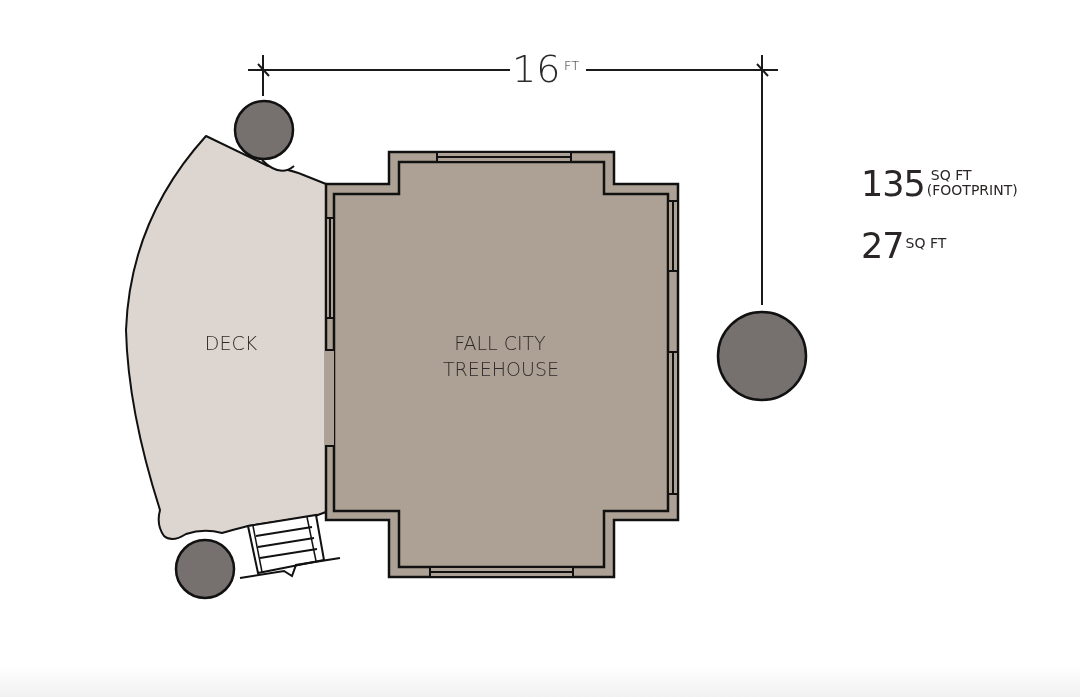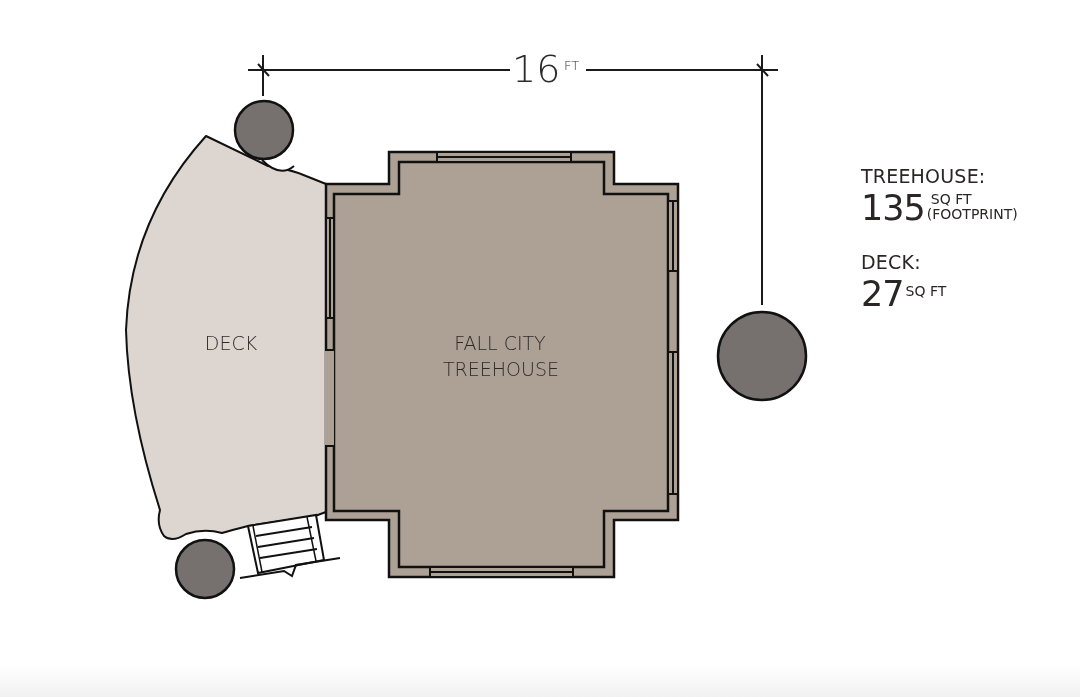--- a/index.html
+++ b/index.html
@@ -75,29 +75,27 @@
   <circle cx="205" cy="569" r="29" fill="#76716e" stroke="#111" stroke-width="2.5"></circle>
   <circle cx="762" cy="356" r="44" fill="#76716e" stroke="#111" stroke-width="2.5"></circle>
 
   <text class="lbl" x="231" y="350" font-size="19" text-anchor="middle">DECK</text>
   <text class="lbl" x="500" y="350" font-size="19" text-anchor="middle">FALL CITY</text>
   <text class="lbl" x="501" y="376" font-size="19" text-anchor="middle">TREEHOUSE</text>
 </svg>
 
 <div class="stats">
   <div>
-    <div class="stat-title">TREEHOUSE:</div>
     <div class="stat-row">
       <span class="stat-num">135</span>
       <span class="stat-unit">
         <span>SQ FT</span><br>
         <span style="margin-left:-4px">(FOOTPRINT)</span>
       </span>
     </div>
   </div>
   <div class="stat-block-deck">
-    <div class="stat-title">DECK:</div>
     <div class="stat-row">
       <span class="stat-num">27</span>
       <span class="stat-unit-deck">SQ FT</span>
     </div>
   </div>
 </div>
 
 </body></html>

